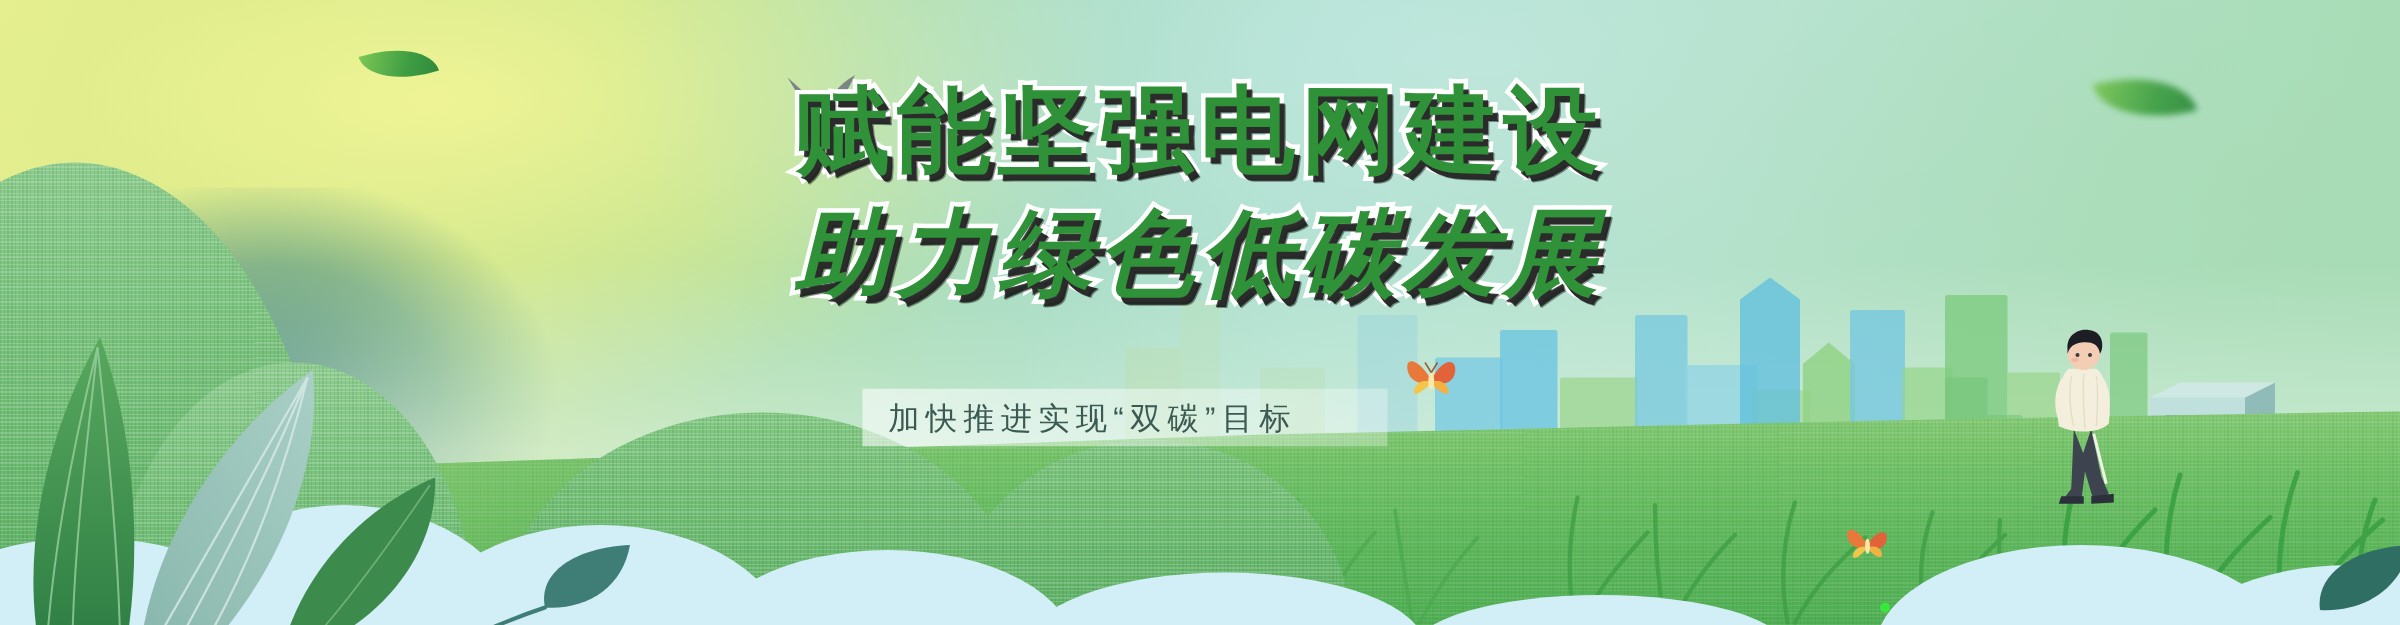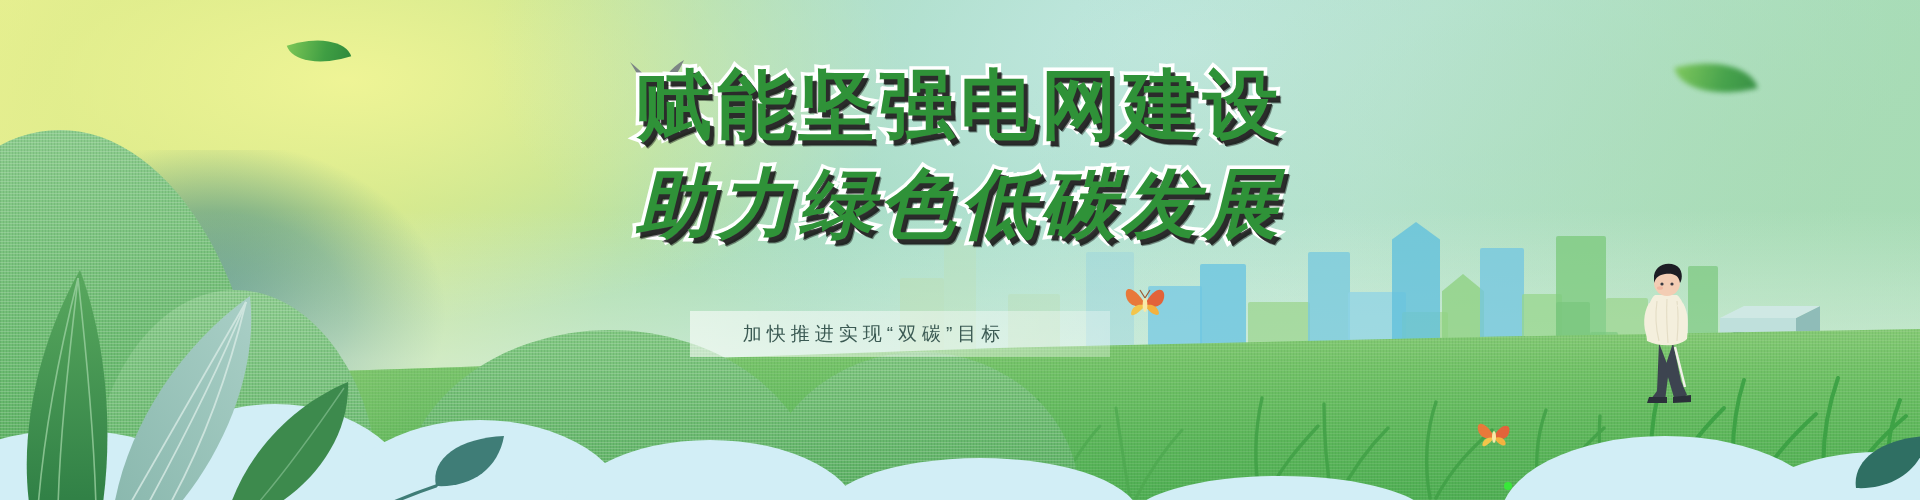--- a/index.html
+++ b/index.html
@@ -104,21 +104,21 @@
   .title-line.l2{margin-top:14px;font-style:italic;}
 
   .subtitle-bar{
     position:absolute;left:690px;top:311px;width:420px;height:46px;
     background:linear-gradient(90deg, rgba(255,255,255,.58) 0%, rgba(255,255,255,.42) 60%, rgba(255,255,255,.3) 100%);
   }
   .subtitle-text{
     position:absolute;left:690px;top:311px;width:368px;height:46px;
     display:flex;align-items:center;justify-content:center;
     font-family:"Liberation Sans","DejaVu Sans",sans-serif;
-    font-size:19px;letter-spacing:5px;color:#3b5a53;white-space:nowrap;
+    font-size:25px;letter-spacing:5px;color:#3b5a53;white-space:nowrap;
   }
 
   
   .person{position:absolute;left:1635px;top:255px;width:72px;height:155px;}
 
   
   .bfly{position:absolute;}
 </style>
 </head>
 <body>

